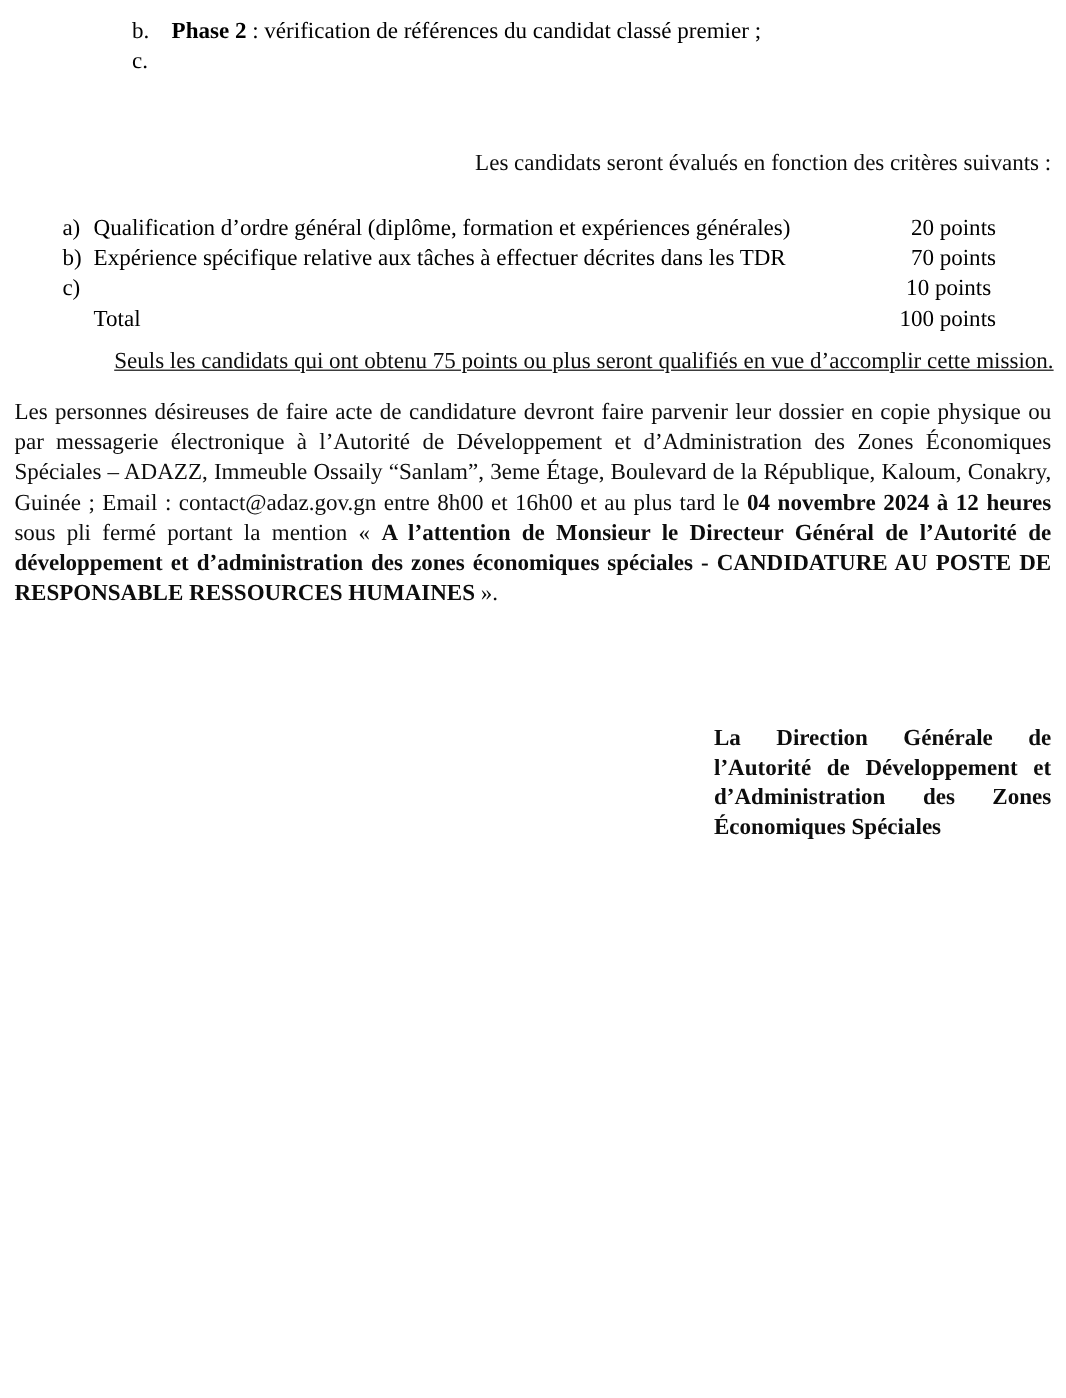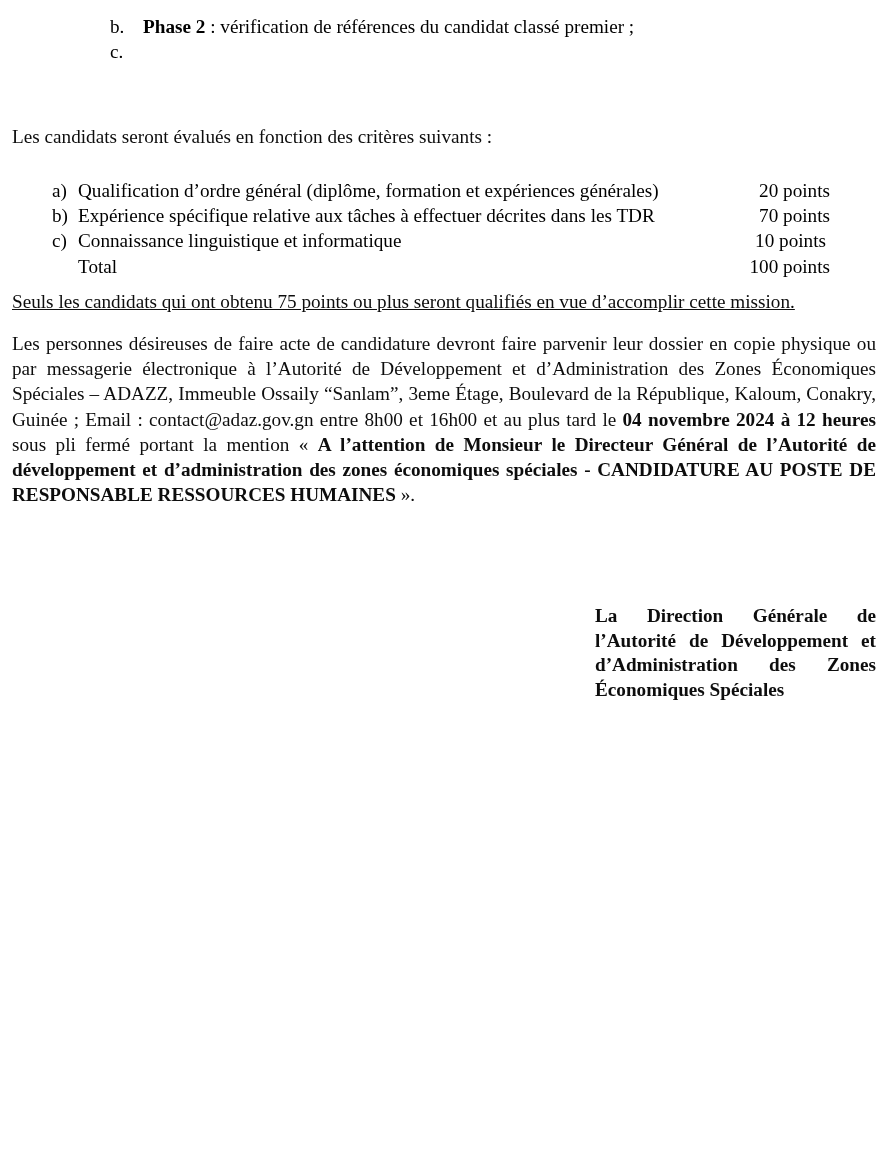--- a/index.html
+++ b/index.html
@@ -21,21 +21,21 @@
 
   
   .blk {
     position: absolute;
     font-size: 19.2px;
     line-height: 25.2px;
     text-align: justify;
     text-justify: inter-word;
     color: #0d0d0d;
   }
-  .blk.nojust { text-align: left; }
+  .blk.nojust { text-align: right; }
   b, .b { font-weight: bold; }
 
   
   .phase-list {
     position: absolute;
     left: 110px;
     top: 14px;
     width: 766px;
     font-size: 19.2px;
     line-height: 25.2px;
@@ -133,21 +133,20 @@
 
     <div class="crit-row">
       <span class="marker">b)</span>
       <span class="ctext">Expérience spécifique relative aux tâches à effectuer décrites dans les TDR</span>
       <span class="spacer">&nbsp;</span>
       <span class="cpts">70 points</span>
     </div>
 
     <div class="crit-row c-row">
       <span class="marker">c)</span>
-      <span class="ctext">Connaissance linguistique et informatique</span>
       <span class="spacer">&nbsp;</span>
       <span class="cpts">10 points</span>
     </div>
 
     <div class="crit-row total">
       <span class="marker"></span>
       <span class="ctext">Total</span>
       <span class="spacer">&nbsp;</span>
       <span class="cpts">100 points</span>
     </div>

